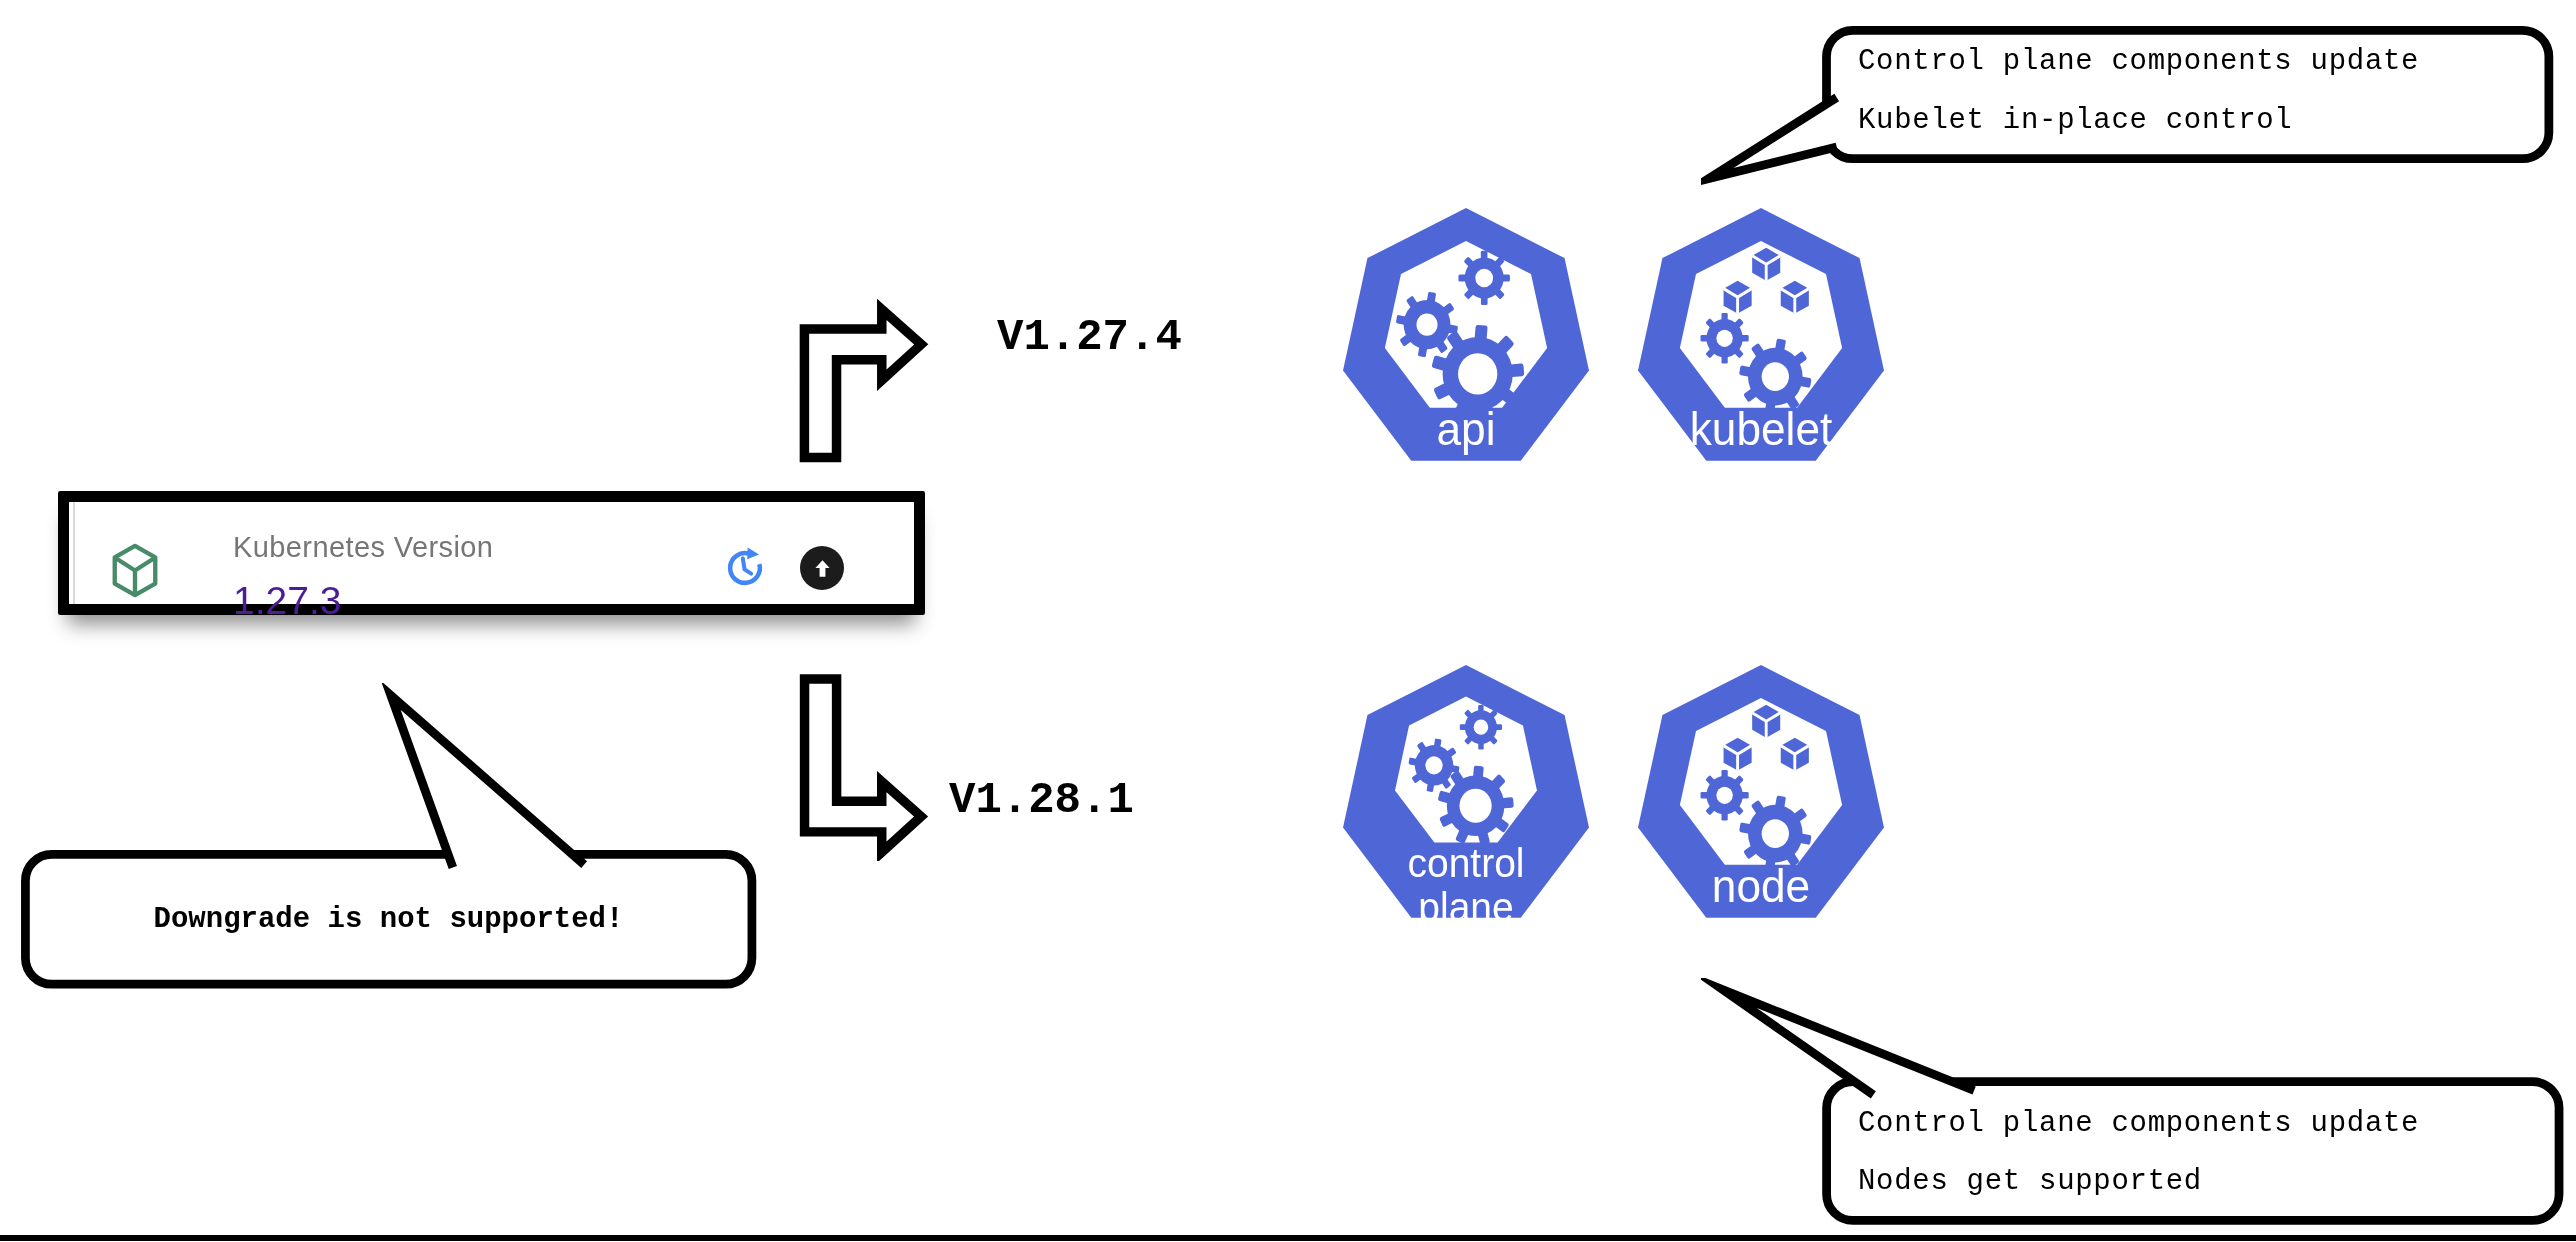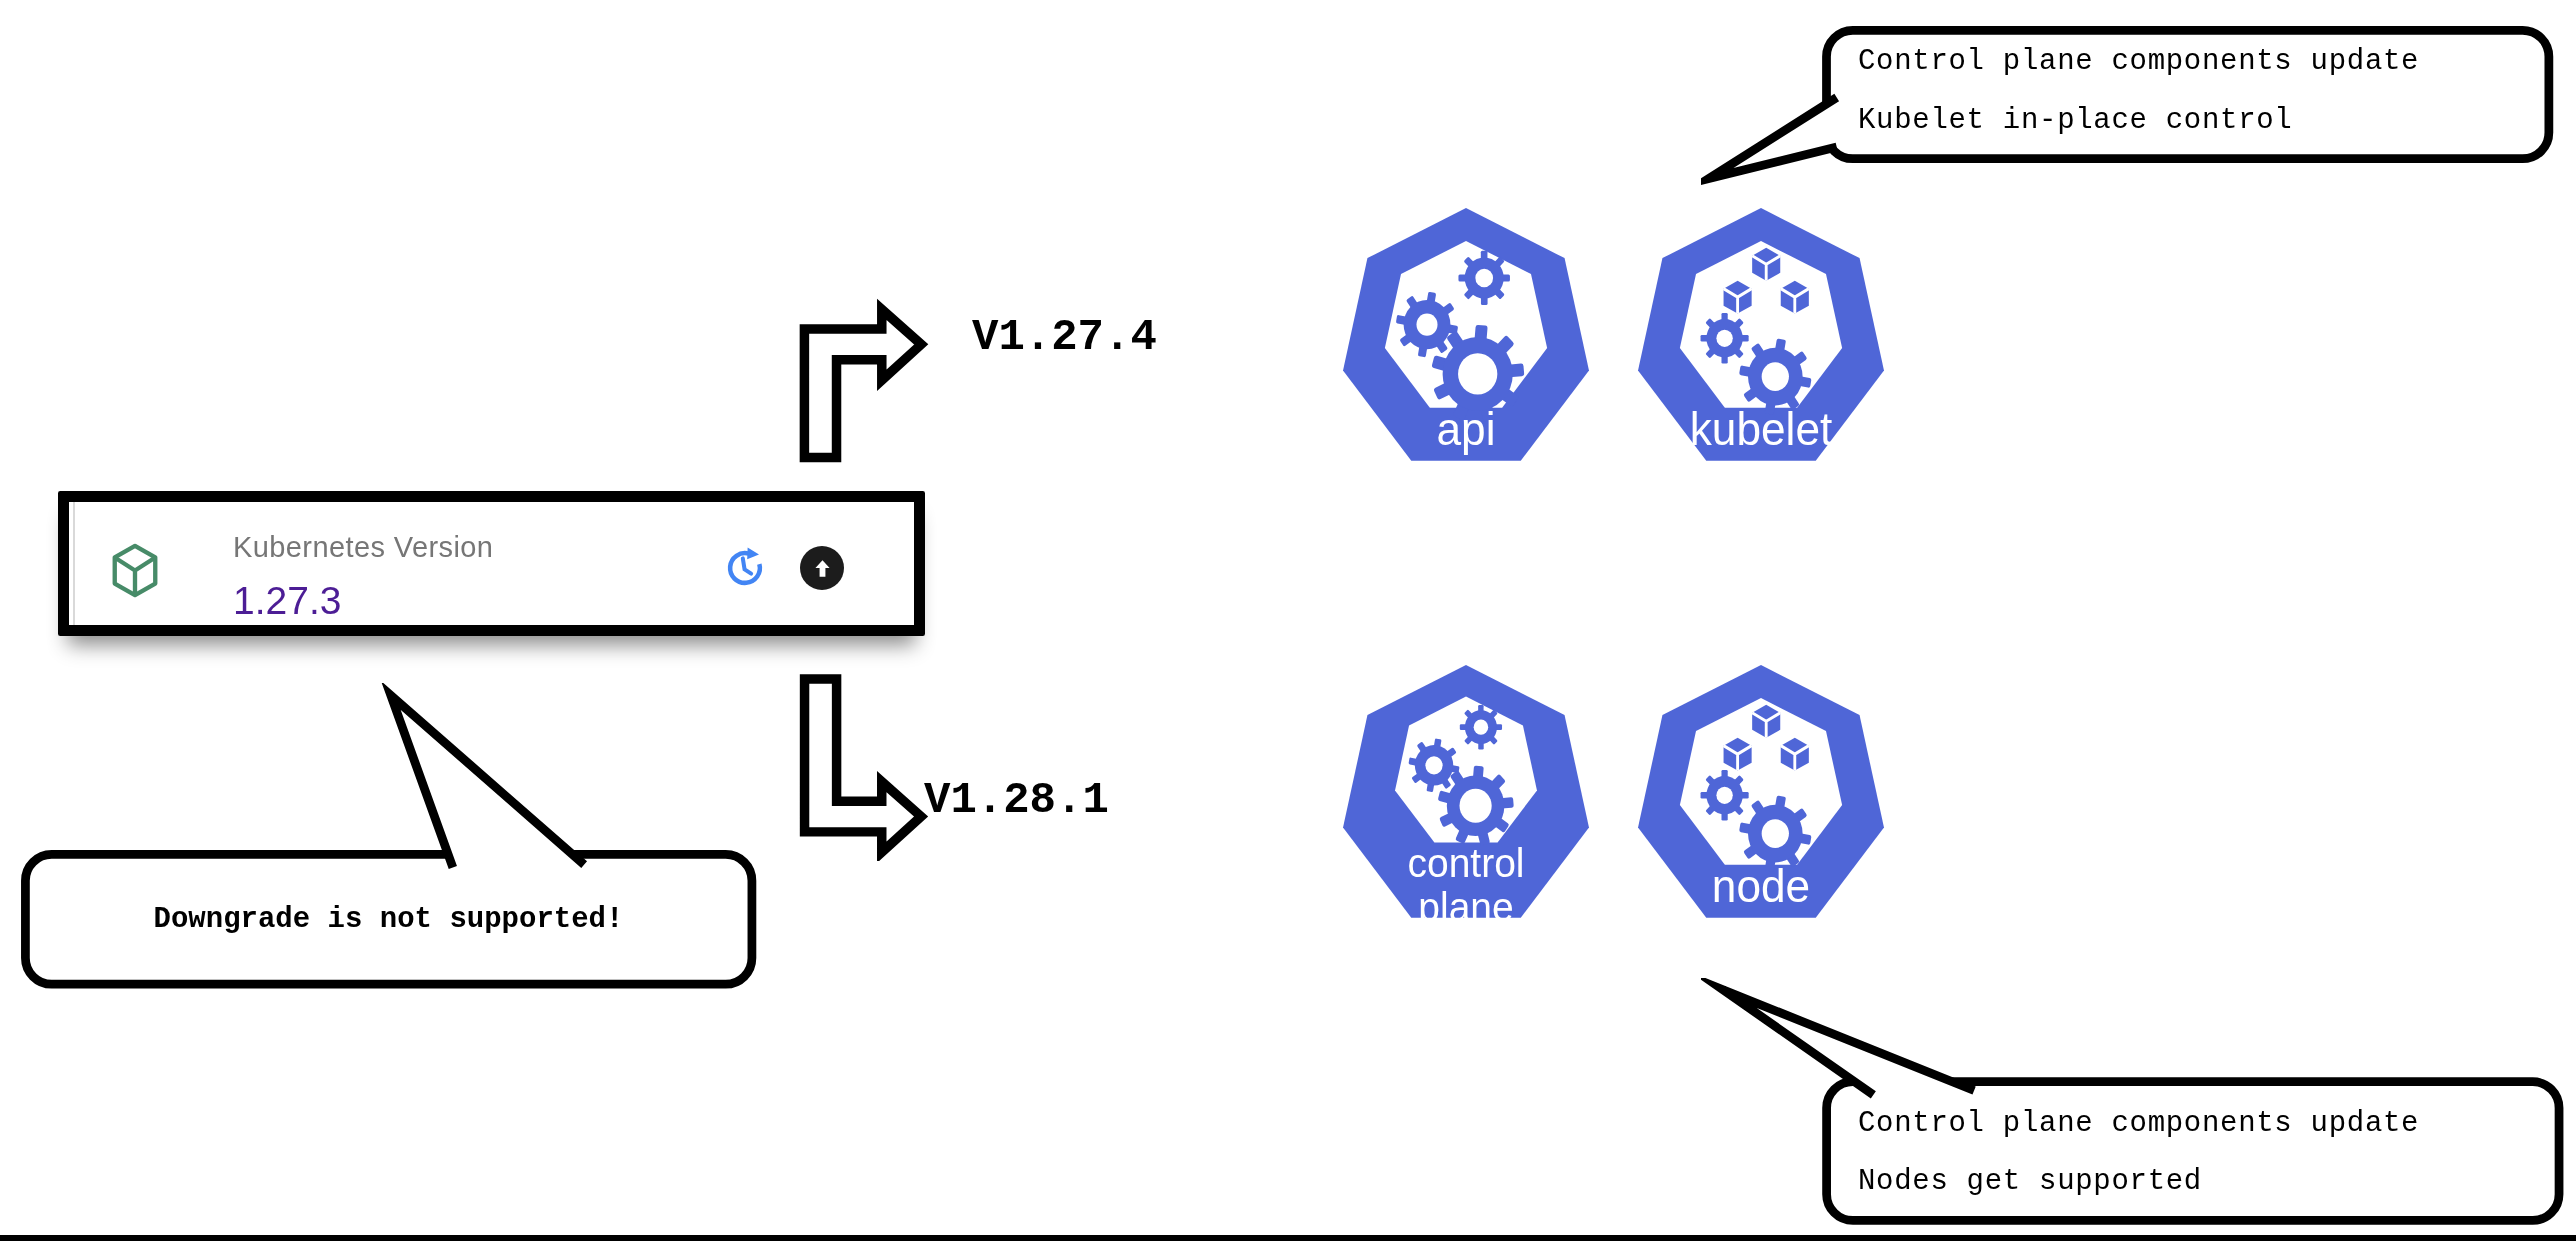--- a/index.html
+++ b/index.html
@@ -1,34 +1,34 @@
 <!DOCTYPE html>
 <html style="--blue: #4f66d7;font-size:11.7px"><head>
 <meta charset="utf-8">
 <style>
   html,body{margin:0;padding:0;background:#fff;}
   body{width:2576px;height:1242px;position:relative;overflow:hidden;
        font-family:"Liberation Sans","DejaVu Sans",sans-serif;}
   .abs{position:absolute;}
 
   
-  .card{position:absolute;left:58px;top:491px;width:867px;height:145px;
+  .card{position:absolute;left:58px;top:491px;width:867px;height:124px;
         background:#fff;border:11px solid #000;border-radius:2.2px;box-sizing:border-box;
         box-shadow:0 17.5px 19px -8.8px rgba(0,0,0,.45);}
   .card-inner-edge{position:absolute;left:4.4px;top:0;width:1.5px;height:100%;background:#d9d9d9;}
   .card-label{position:absolute;left:164px;top:29px;font-size:29px;color:#767676;letter-spacing:0.4px;}
   .card-value{position:absolute;left:164px;top:77px;font-size:39px;color:#4c1d95;}
   .cube-icon{position:absolute;left:42px;top:41px;}
   .refresh-icon{position:absolute;left:655px;top:45px;cursor:pointer;}
   .upgrade-btn{position:absolute;left:731px;top:44px;width:44px;height:44px;border-radius:50%;
                background:#1c1c1c;display:flex;align-items:center;justify-content:center;cursor:pointer;}
 
   
   .ver{position:absolute;font-family:"Liberation Mono","DejaVu Sans Mono",monospace;
-       font-weight:bold;font-size:44px;color:#000;white-space:nowrap;}
+       font-weight:bold;font-size:44px;color:#000;white-space:nowrap;margin-left:25px;}
   .callout-line{position:absolute;font-family:"Liberation Mono","DejaVu Sans Mono",monospace;
        font-size:29px;color:#000;letter-spacing:0.7px;white-space:nowrap;}
   .callout-left-text{position:absolute;left:25px;top:854px;width:727px;height:130px;
        display:flex;align-items:center;justify-content:center;
        font-family:"Liberation Mono","DejaVu Sans Mono",monospace;font-weight:bold;
        font-size:29px;color:#000;white-space:nowrap;}
 
   
   .bubble-shape{fill:#fff;stroke:#000;stroke-width:12;}
   .bubble-tail{fill:#fff;stroke:#000;stroke-width:12;stroke-miterlimit:12;}

